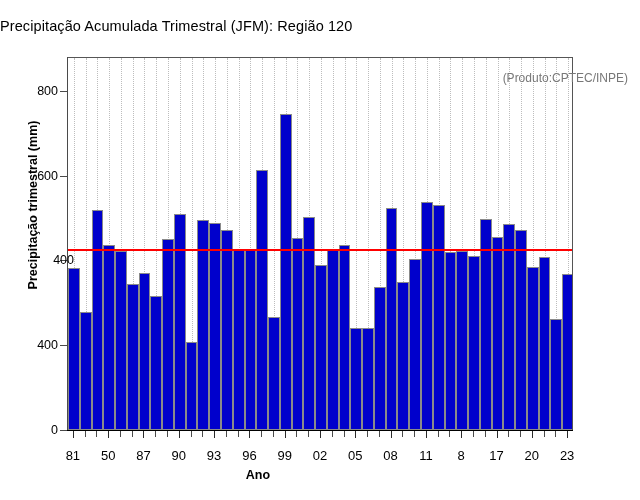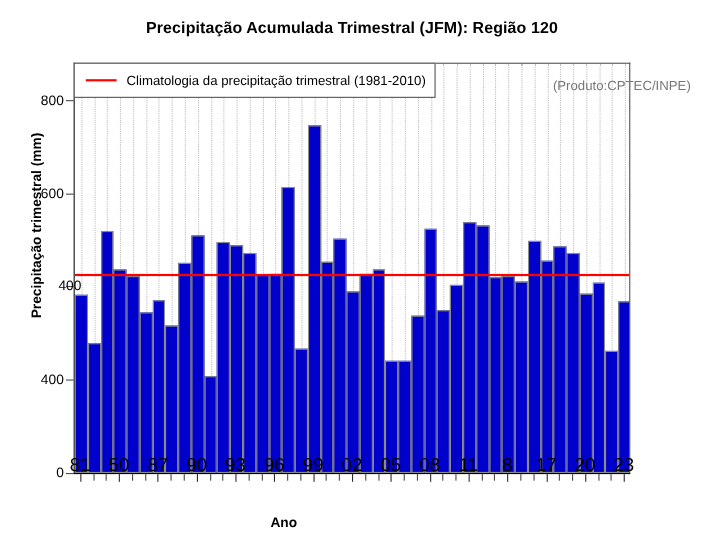--- a/index.html
+++ b/index.html
@@ -19,23 +19,22 @@
     width: 640px;
     height: 500px;
     background: #ffffff;
   }
   
   #chart-title {
     position: absolute;
     left: 0;
     top: 18px;
     width: 640px;
-    text-align: center;
     font-size: 14.5px;
-    font-weight: bold;
+    font-weight: normal;
     letter-spacing: 0.1px;
   }
   
   #plot-area {
     position: absolute;
     left: 67px;
     top: 57px;
     width: 506px;
     height: 373px;
     border: 1px solid #555555;
@@ -123,25 +122,25 @@
     width: 1px;
     height: 6px;
     background: #4a4a4a;
   }
   .xtick.major {
     height: 7px;
     background: #2a2a2a;
   }
   .xlabel {
     position: absolute;
-    top: 416px;
+    top: 449px;
     width: 40px;
     margin-left: -20px;
     text-align: center;
-    font-size: 17px;
+    font-size: 13px;
     line-height: 14px;
   }
   #xaxis-title {
     position: absolute;
     left: 0;
     top: 468px;
     width: 516px;
     text-align: center;
     font-size: 12.5px;
     font-weight: bold;
@@ -357,20 +356,16 @@
       <div class="xlabel" style="left: 425.907px;">11</div>
       <div class="xlabel" style="left: 461.209px;">8</div>
       <div class="xlabel" style="left: 496.512px;">17</div>
       <div class="xlabel" style="left: 531.814px;">20</div>
       <div class="xlabel" style="left: 567.116px;">23</div>
     </div>
 
   <div id="yaxis-title">Precipitação trimestral (mm)</div>
   <div id="xaxis-title">Ano</div>
 
-  <div id="legend-box" style="width: 329px;">
-    <div id="legend-swatch"></div>
-    <div id="legend-label">Climatologia da precipitação trimestral (1981-2010)</div>
-  </div>
 
   <div id="credit">(Produto:CPTEC/INPE)</div>
 
 </div>
 
 </body></html>

